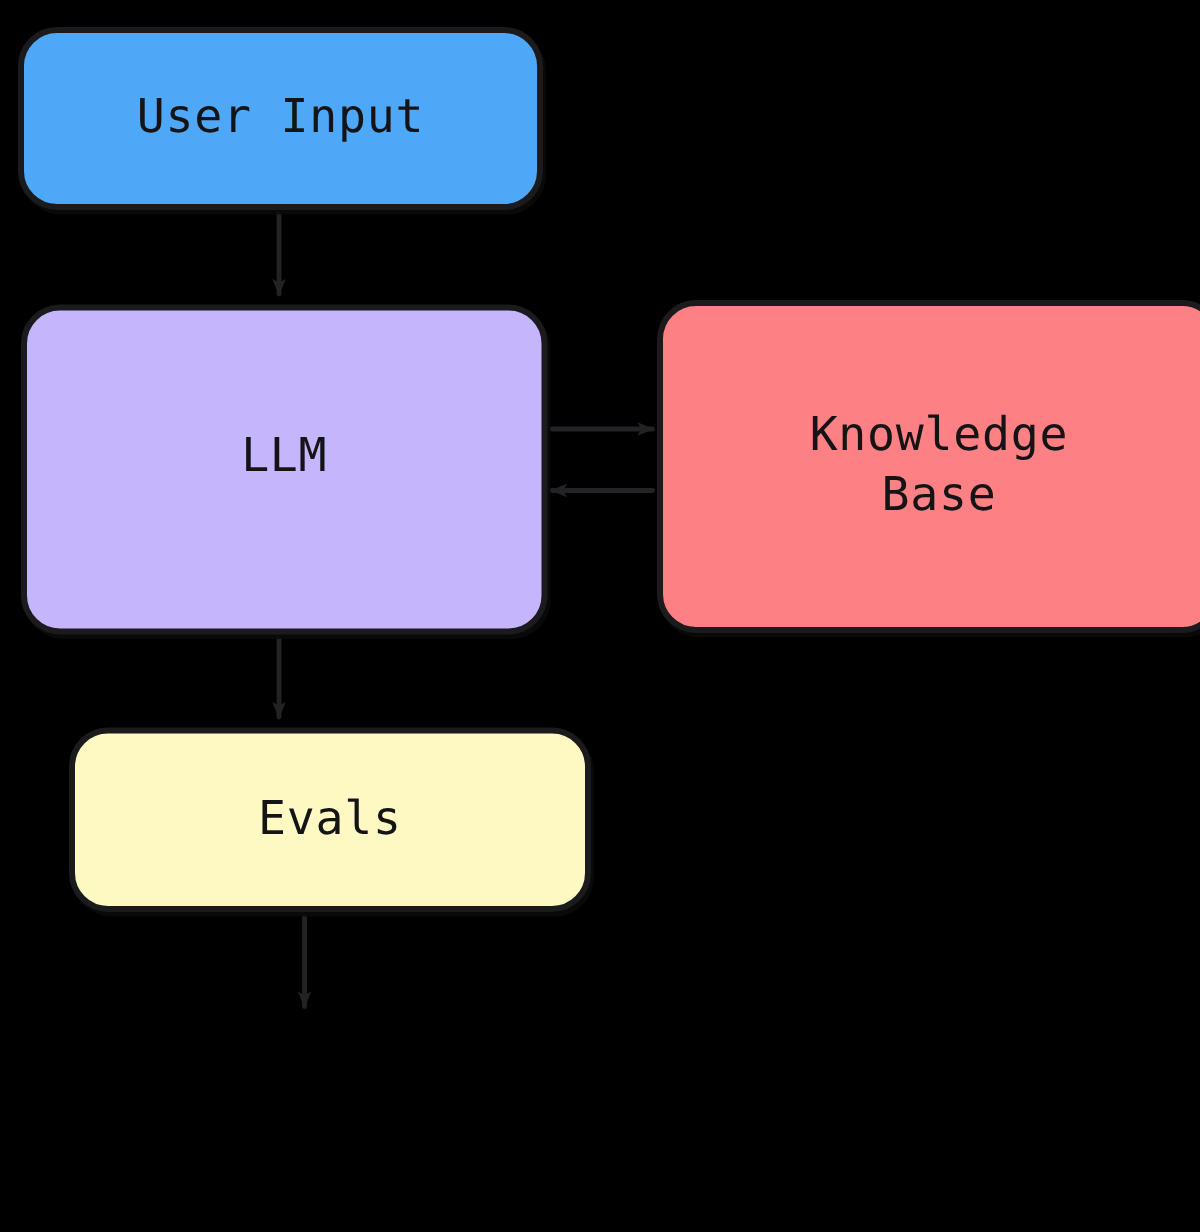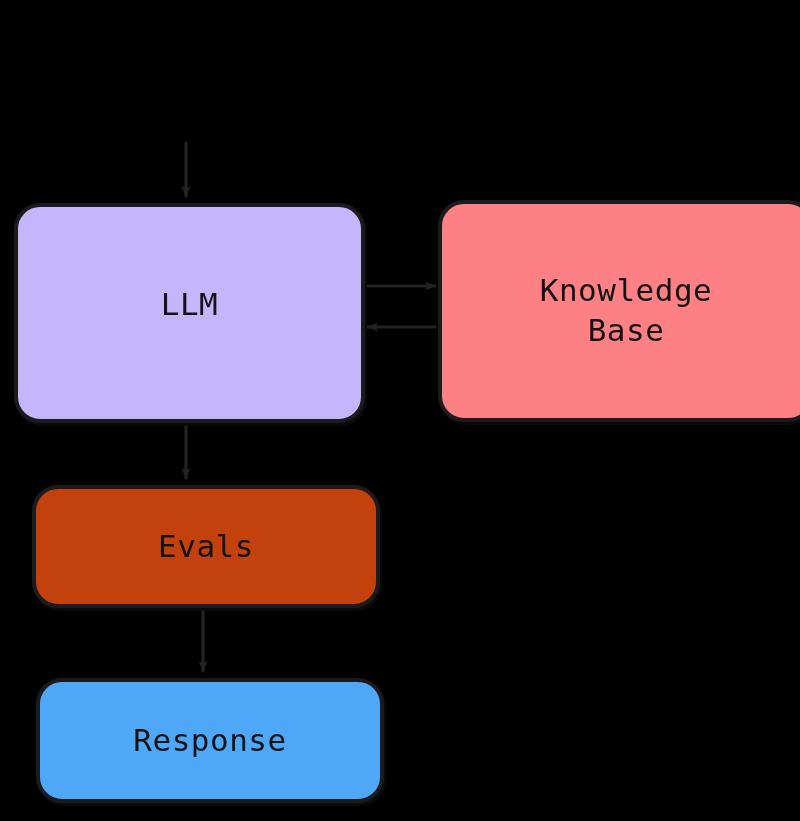--- a/index.html
+++ b/index.html
@@ -55,22 +55,22 @@
   }
   #node-llm {
     left: 14px;  top: 203px; width: 351px;  height: 220px;
     background: #c4b5fd;
   }
   #node-knowledge-base {
     left: 438px; top: 200px; width: 376px;  height: 222px;
     background: #fd8184;
   }
   #node-evals {
-    left: 32px;  top: 485px; width: 348px;  height: 123px;
-    background: #c2410c;
+    left: 46px;  top: 485px; width: 348px;  height: 123px;
+    background: #fef9c3;
   }
   #node-response {
     left: 36px;  top: 678px; width: 348px;  height: 125px;
     background: #4fa8f7;
   }
   
   #node-llm .node-label { transform: translateY(-8px); }
 </style>
 </head>
 <body>
@@ -88,31 +88,31 @@
 
     <line x1="368" y1="286" x2="435" y2="286" stroke="#232326" stroke-width="3.2" stroke-linecap="round" marker-end="url(#arrowhead)"></line>
 
     <line x1="435" y1="327" x2="368" y2="327" stroke="#232326" stroke-width="3.2" stroke-linecap="round" marker-end="url(#arrowhead)"></line>
 
     <line x1="186" y1="426" x2="186" y2="478" stroke="#232326" stroke-width="3.2" stroke-linecap="round" marker-end="url(#arrowhead)"></line>
 
     <line x1="203" y1="611" x2="203" y2="671" stroke="#232326" stroke-width="3.2" stroke-linecap="round" marker-end="url(#arrowhead)"></line>
   </svg>
 
+  <div class="node" id="node-user-input">
+    <span class="node-label">User Input</span>
+  </div>
 
   <div class="node" id="node-llm">
     <span class="node-label">LLM</span>
   </div>
 
   <div class="node" id="node-knowledge-base">
     <span class="node-label">Knowledge
 Base</span>
   </div>
 
   <div class="node" id="node-evals">
     <span class="node-label">Evals</span>
   </div>
 
-  <div class="node" id="node-response">
-    <span class="node-label">Response</span>
-  </div>
 
 </div>
 
 </body></html>

